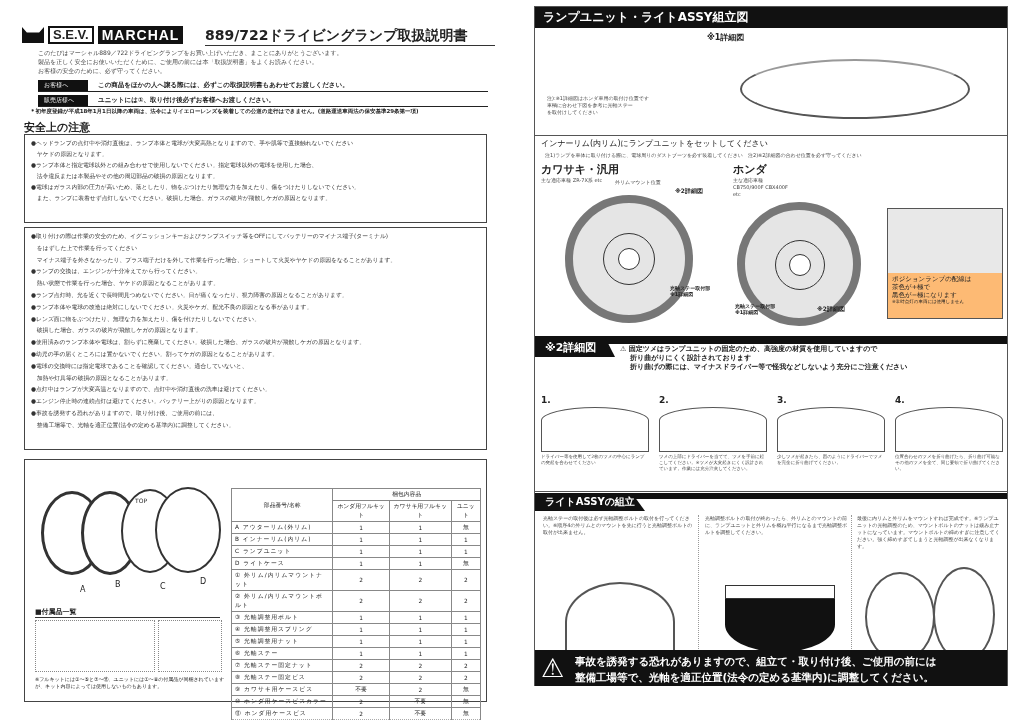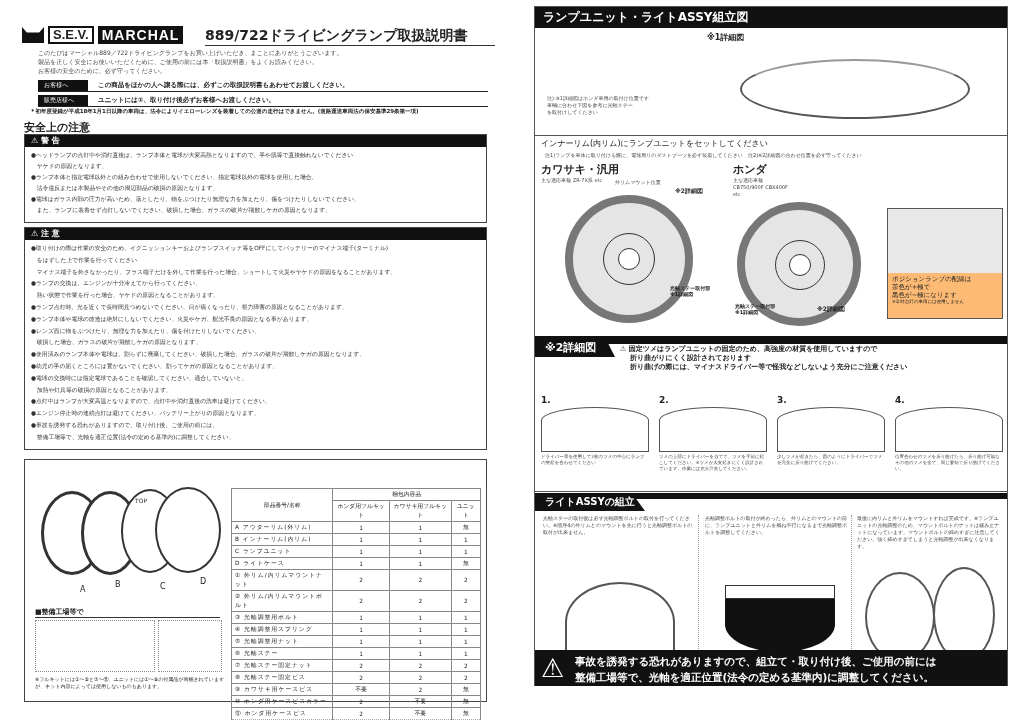--- a/index.html
+++ b/index.html
@@ -49,32 +49,30 @@
     <span class="notice-text">この商品をほかの人へ譲る際には、必ずこの取扱説明書もあわせてお渡しください。</span>
   </div>
 <div class="abs notice" style="top:95px">
     <span class="tag">販売店様へ</span>
     <span class="notice-text">ユニットには①、取り付け後必ずお客様へお渡しください。</span>
   </div>
 <div class="abs footnote">＊初年度登録が平成18年1月1日以降の車両は、法令によりイエローレンズを装着しての公道の走行はできません。(道路運送車両法の保安基準29条第一項)</div>
 <div class="abs h-safety">安全上の注意</div>
 
 <div class="abs box" style="left:24px;top:134px;width:463px;height:89px">
-  <div class="bar">⚠ <span>警 告</span></div>
   <div class="items" id="warn-items">
       <div>●ヘッドランプの点灯中や消灯直後は、ランプ本体と電球が大変高熱となりますので、手や肌等で直接触れないでください</div>
       <div>　ヤケドの原因となります。</div>
       <div>●ランプ本体と指定電球以外との組み合わせで使用しないでください。指定電球以外の電球を使用した場合、</div>
       <div>　法令違反または本製品やその他の周辺部品の破損の原因となります。</div>
       <div>●電球はガラス内部の圧力が高いため、落としたり、物をぶつけたり無理な力を加えたり、傷をつけたりしないでください。</div>
       <div>　また、ランプに装着せず点灯しないでください。破損した場合、ガラスの破片が飛散しケガの原因となります。</div>
     </div>
 </div>
 <div class="abs box" style="left:24px;top:227px;width:463px;height:223px">
-  <div class="bar">⚠ <span>注 意</span></div>
   <div class="items" id="caut-items" style="line-height:11.8px">
       <div>●取り付けの際は作業の安全のため、イグニッションキーおよびランプスイッチ等をOFFにしてバッテリーのマイナス端子(ターミナル)</div>
       <div>　をはずした上で作業を行ってください</div>
       <div>　マイナス端子を外さなかったり、プラス端子だけを外して作業を行った場合、ショートして火災やヤケドの原因をなることがあります。</div>
       <div>●ランプの交換は、エンジンが十分冷えてから行ってください。</div>
       <div>　熱い状態で作業を行った場合、ヤケドの原因となることがあります。</div>
       <div>●ランプ点灯時、光を近くで長時間見つめないでください。目が痛くなったり、視力障害の原因となることがあります。</div>
       <div>●ランプ本体や電球の改造は絶対にしないでください。火災やケガ、配光不良の原因となる事があります。</div>
       <div>●レンズ面に物をぶつけたり、無理な力を加えたり、傷を付けたりしないでください。</div>
       <div>　破損した場合、ガラスの破片が飛散しケガの原因となります。</div>
@@ -94,21 +92,21 @@
     <div class="abs circle" style="left:6px;top:6px;width:62px;height:84px;background:#fff;border-color:#333"></div>
     <div class="abs circle" style="left:46px;top:6px;width:58px;height:84px;background:#fff;border-color:#333"></div>
     <div class="abs circle" style="left:86px;top:4px;width:58px;height:84px;background:#fff;border-color:#333;border-width:2px"></div>
     <div class="abs circle" style="left:120px;top:2px;width:66px;height:86px;background:#fff;border-color:#333;border-width:2px"></div>
     <span class="abs" style="left:100px;top:12px;font-size:6px">TOP</span>
     <span class="abs" style="left:45px;top:100px;font-size:8px">A</span>
     <span class="abs" style="left:80px;top:95px;font-size:8px">B</span>
     <span class="abs" style="left:125px;top:97px;font-size:8px">C</span>
     <span class="abs" style="left:165px;top:92px;font-size:8px">D</span>
   </div>
-  <div class="abs" style="left:10px;top:147px;width:185px;font-size:7px;font-weight:bold;border-bottom:1px solid #333">■整備工場等で</div>
+  <div class="abs" style="left:10px;top:147px;width:185px;font-size:7px;font-weight:bold;border-bottom:1px solid #333">■付属品一覧</div>
   <div class="abs" style="left:10px;top:160px;width:120px;height:52px;border:1px dotted #888"></div>
   <div class="abs" style="left:133px;top:160px;width:64px;height:52px;border:1px dotted #888"></div>
   <div class="abs" style="left:10px;top:216px;width:190px;font-size:5px;line-height:7px">※フルキットには①〜⑤と⑦〜⑪、ユニットには①〜⑧の付属品が同梱されていますが、キット内容によっては使用しないものもあります。</div>
   <table class="abs" style="left:206px;top:28px;width:250px">
     <thead>
       <tr>
           <th rowspan="2">部品番号/名称</th>
           <th colspan="3">梱包内容品</th>
         </tr>
       <tr>

